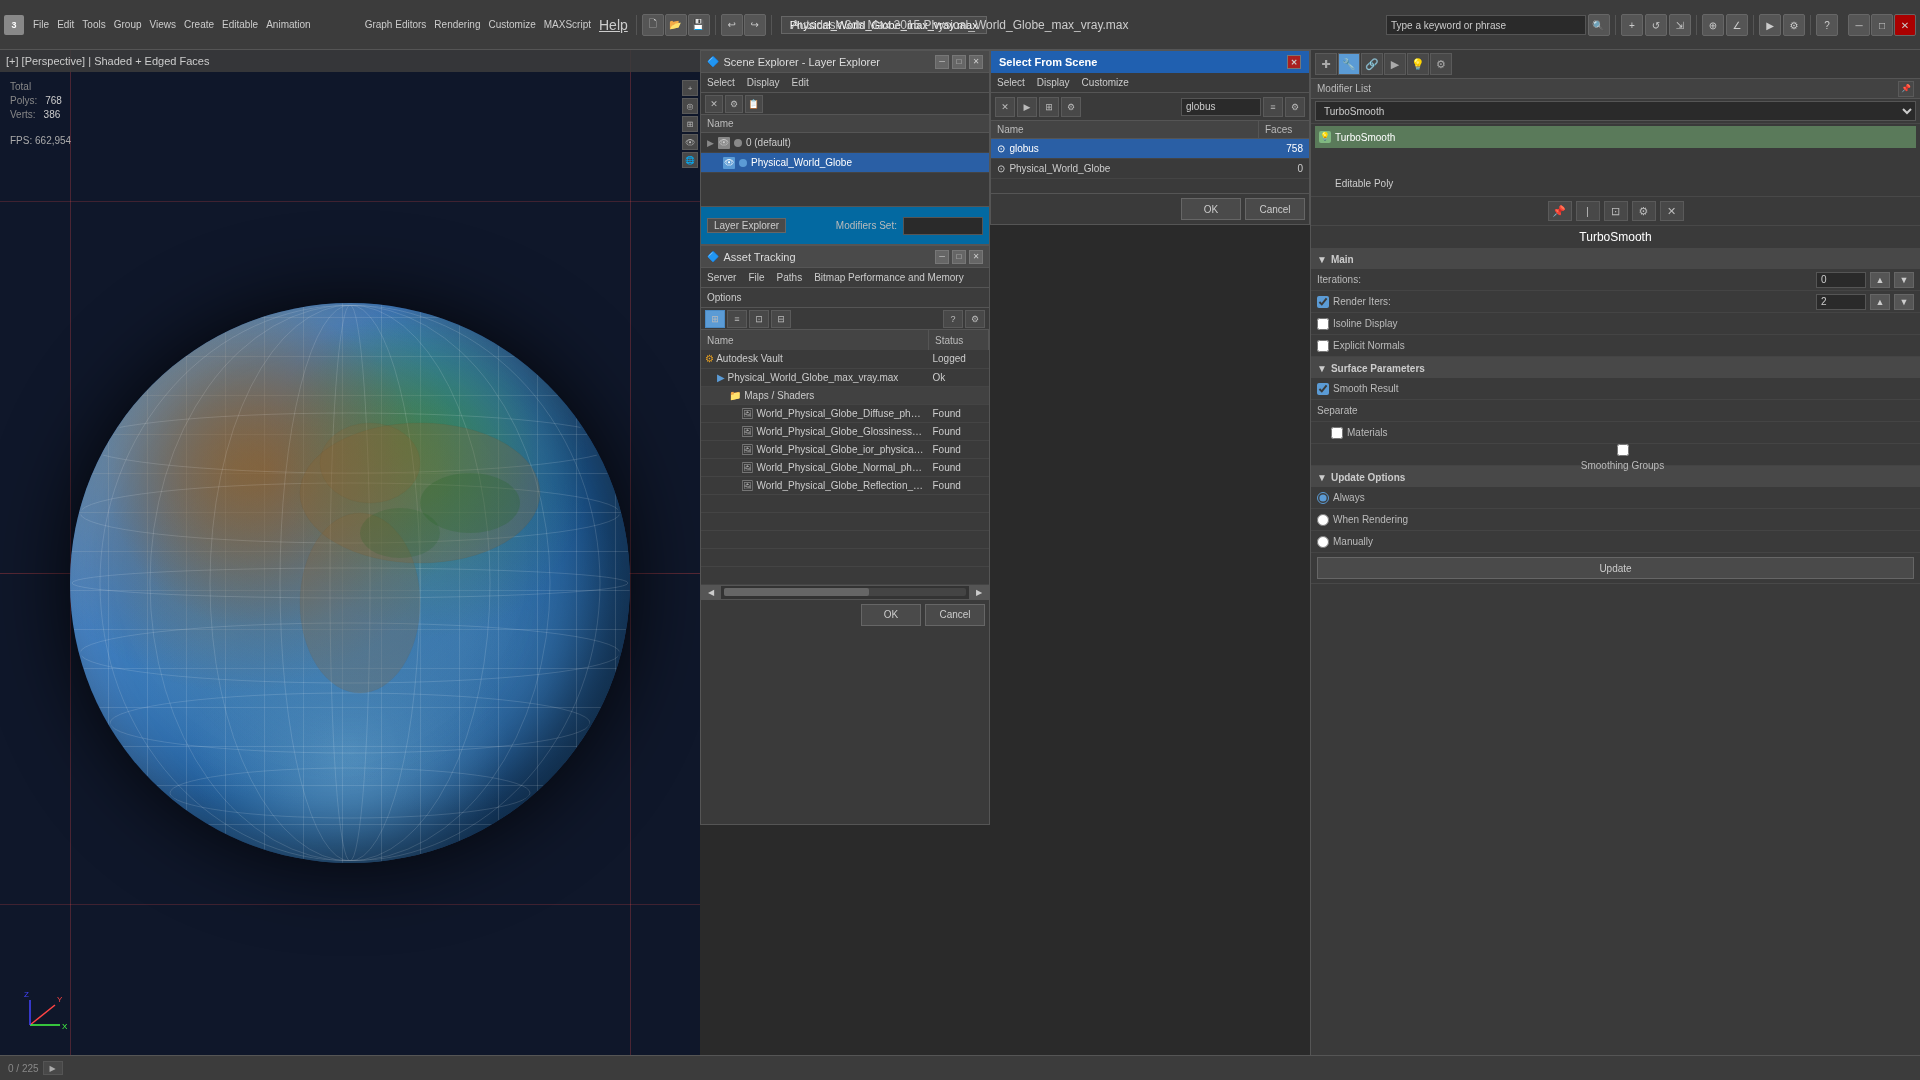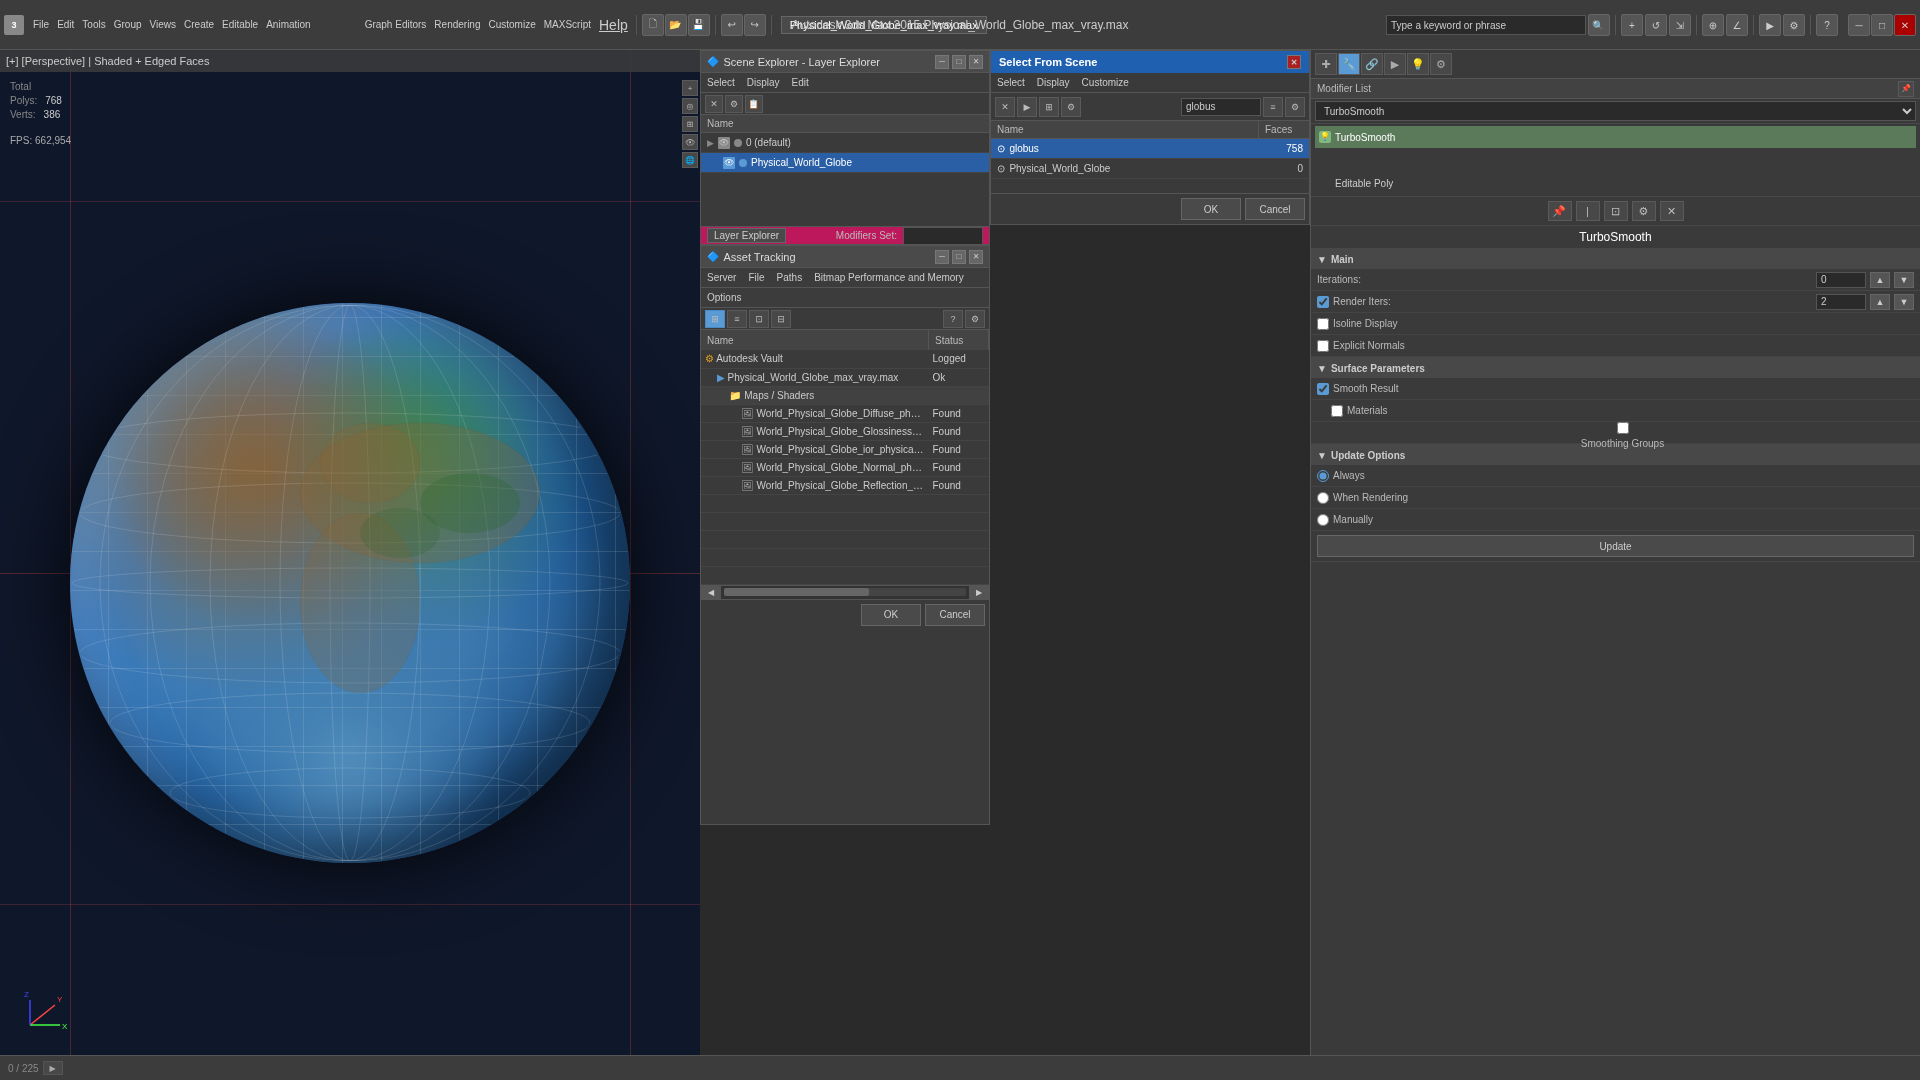--- a/index.html
+++ b/index.html
@@ -517,22 +517,22 @@
     }
 
     .asset-content {
       flex: 1;
       overflow-y: auto;
       overflow-x: hidden;
     }
 
     
     .panel-footer-bar {
-      height: 18px;
-      background: #be185d;
+      height: 38px;
+      background: #0369a1;
       border-top: 1px solid #555;
       display: flex;
       align-items: center;
       padding: 0 6px;
       font-size: 10px;
       color: #bbb;
       gap: 6px;
       justify-content: space-between;
     }
 
@@ -1112,20 +1112,23 @@
       <div class="prop-section-header">
         <span>▼</span>
         <span style="margin-left:4px;">Surface Parameters</span>
       </div>
 
       <div class="prop-row">
         <input type="checkbox" class="prop-checkbox" checked="" style="">
         <span class="prop-label">Smooth Result</span>
       </div>
 
+      <div class="prop-row">
+        <span class="prop-label">Separate</span>
+      </div>
 
       <div class="prop-row" style="padding-left:20px;">
         <input type="checkbox" class="prop-checkbox" style="">
         <span class="prop-label">Materials</span>
       </div>
 
       <div class="prop-row" style="padding-left:20px;flex-direction:column;">
         <input type="checkbox" class="prop-checkbox" style="">
         <span class="prop-label">Smoothing Groups</span>
       </div>

